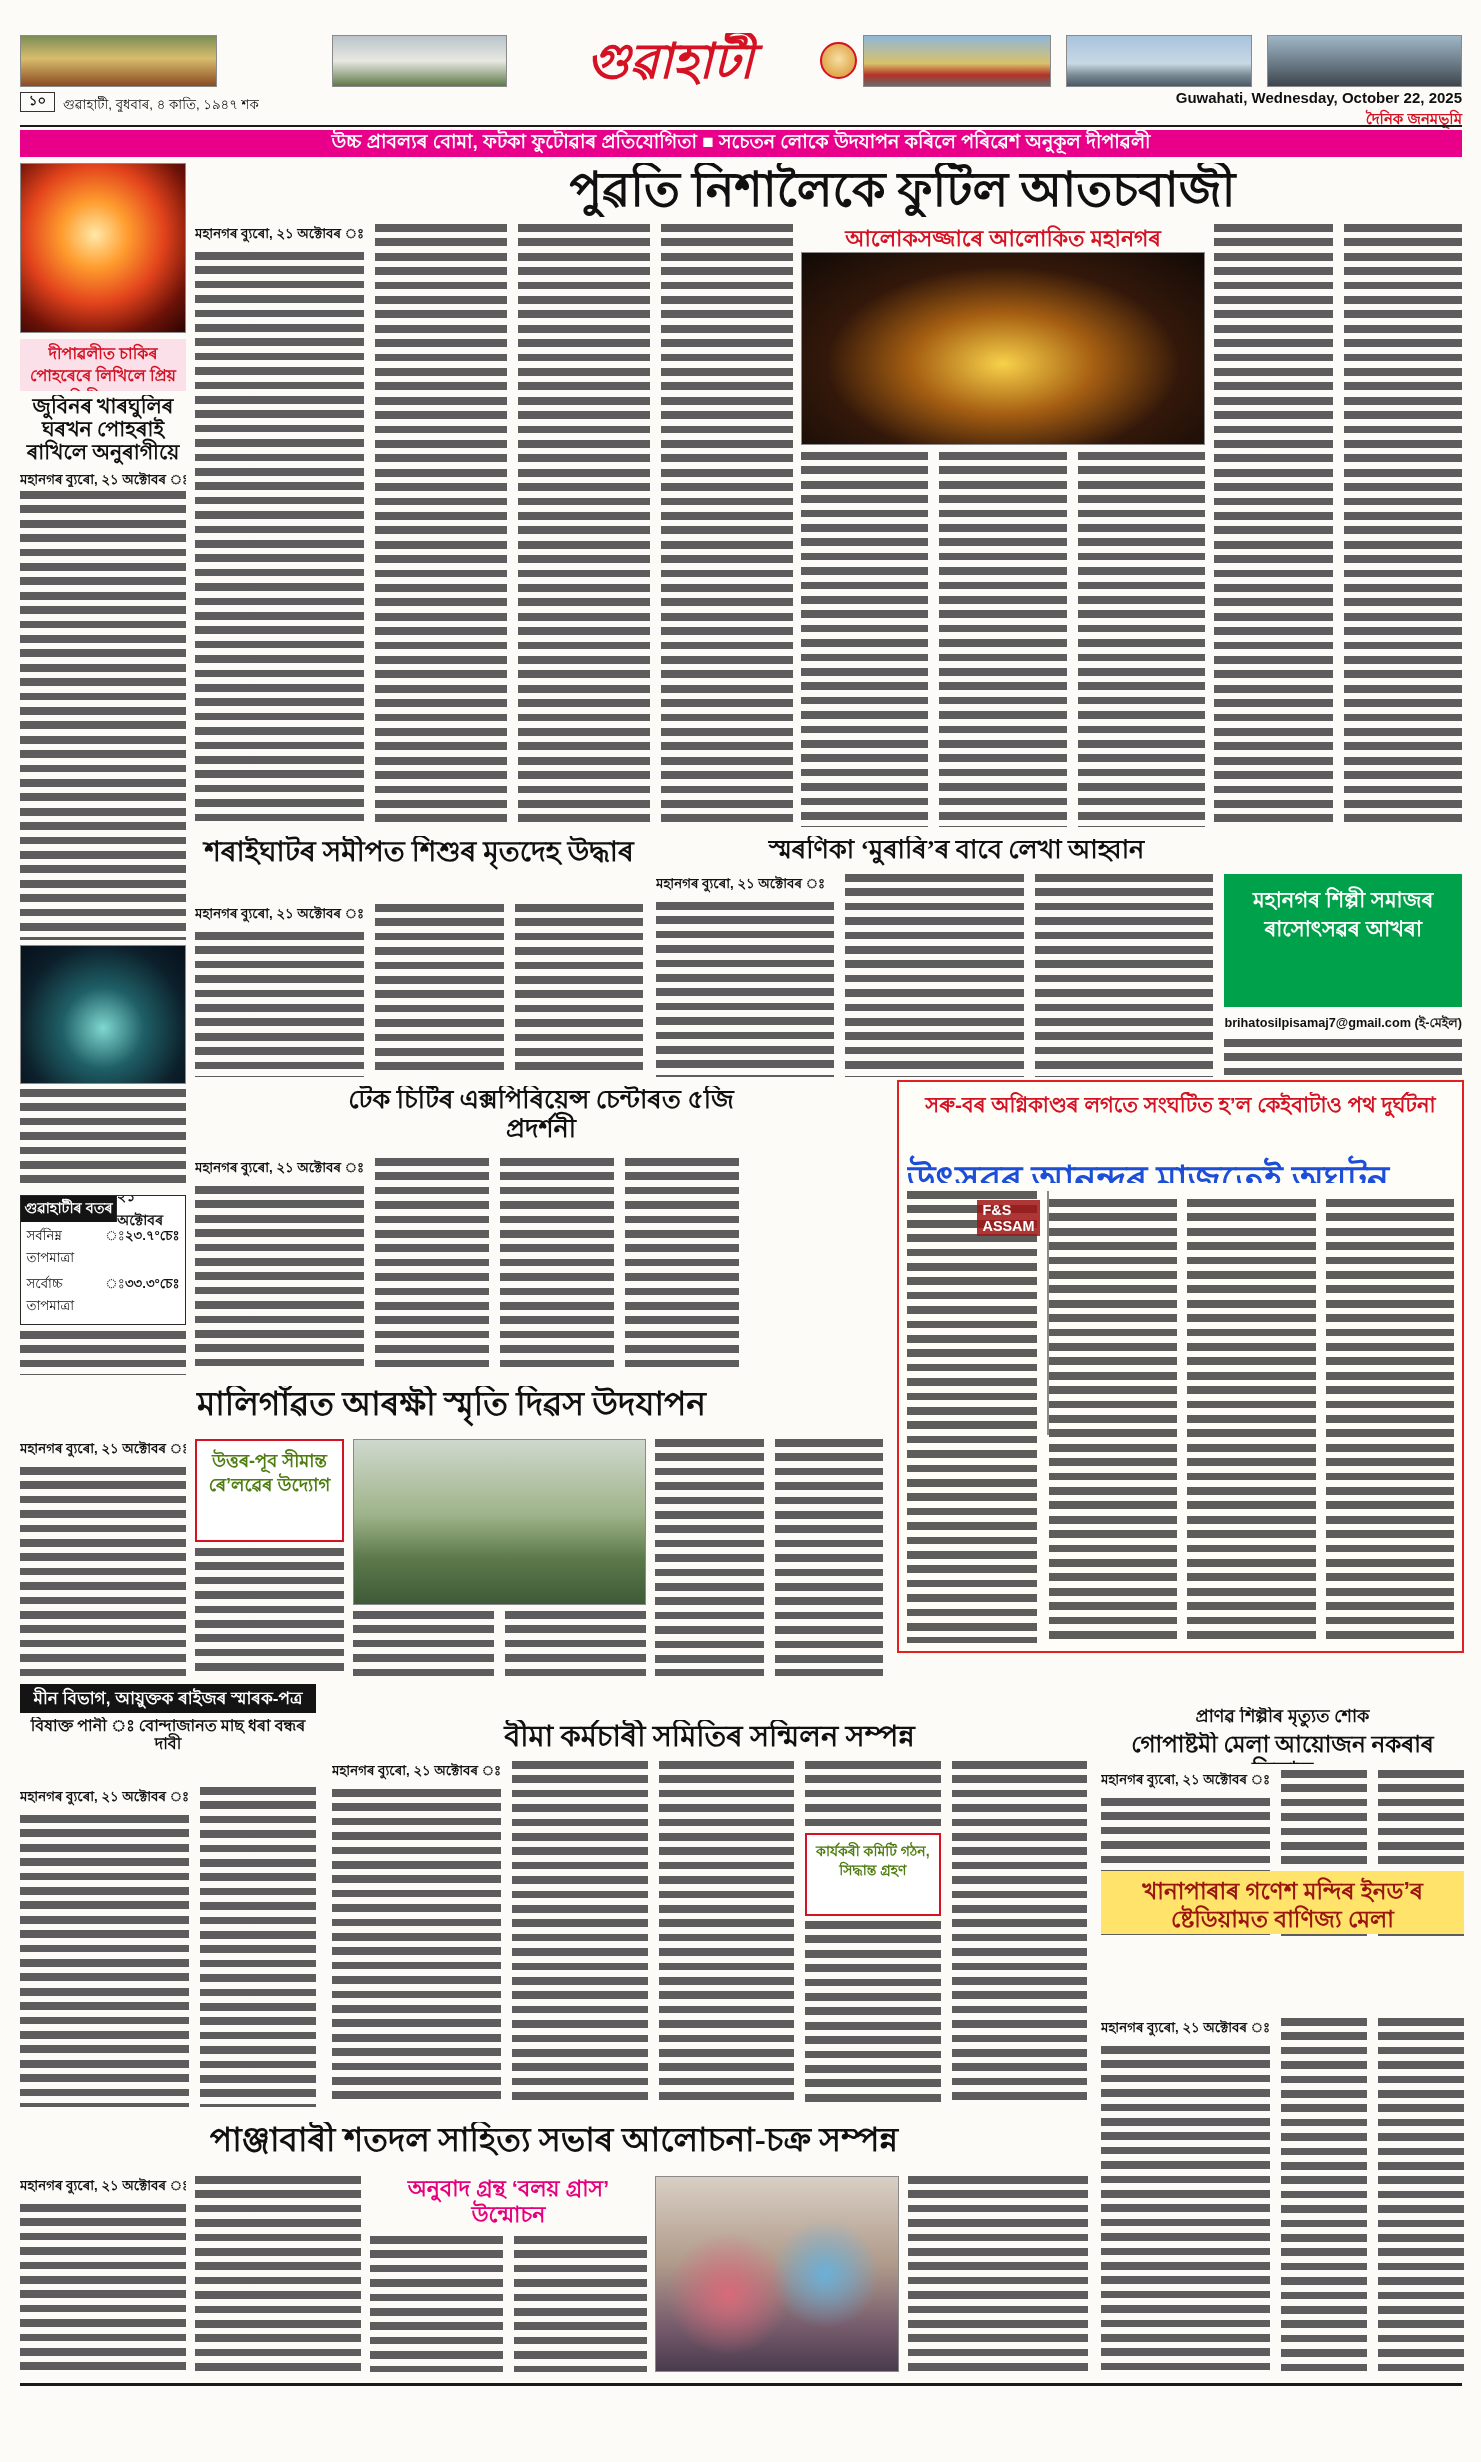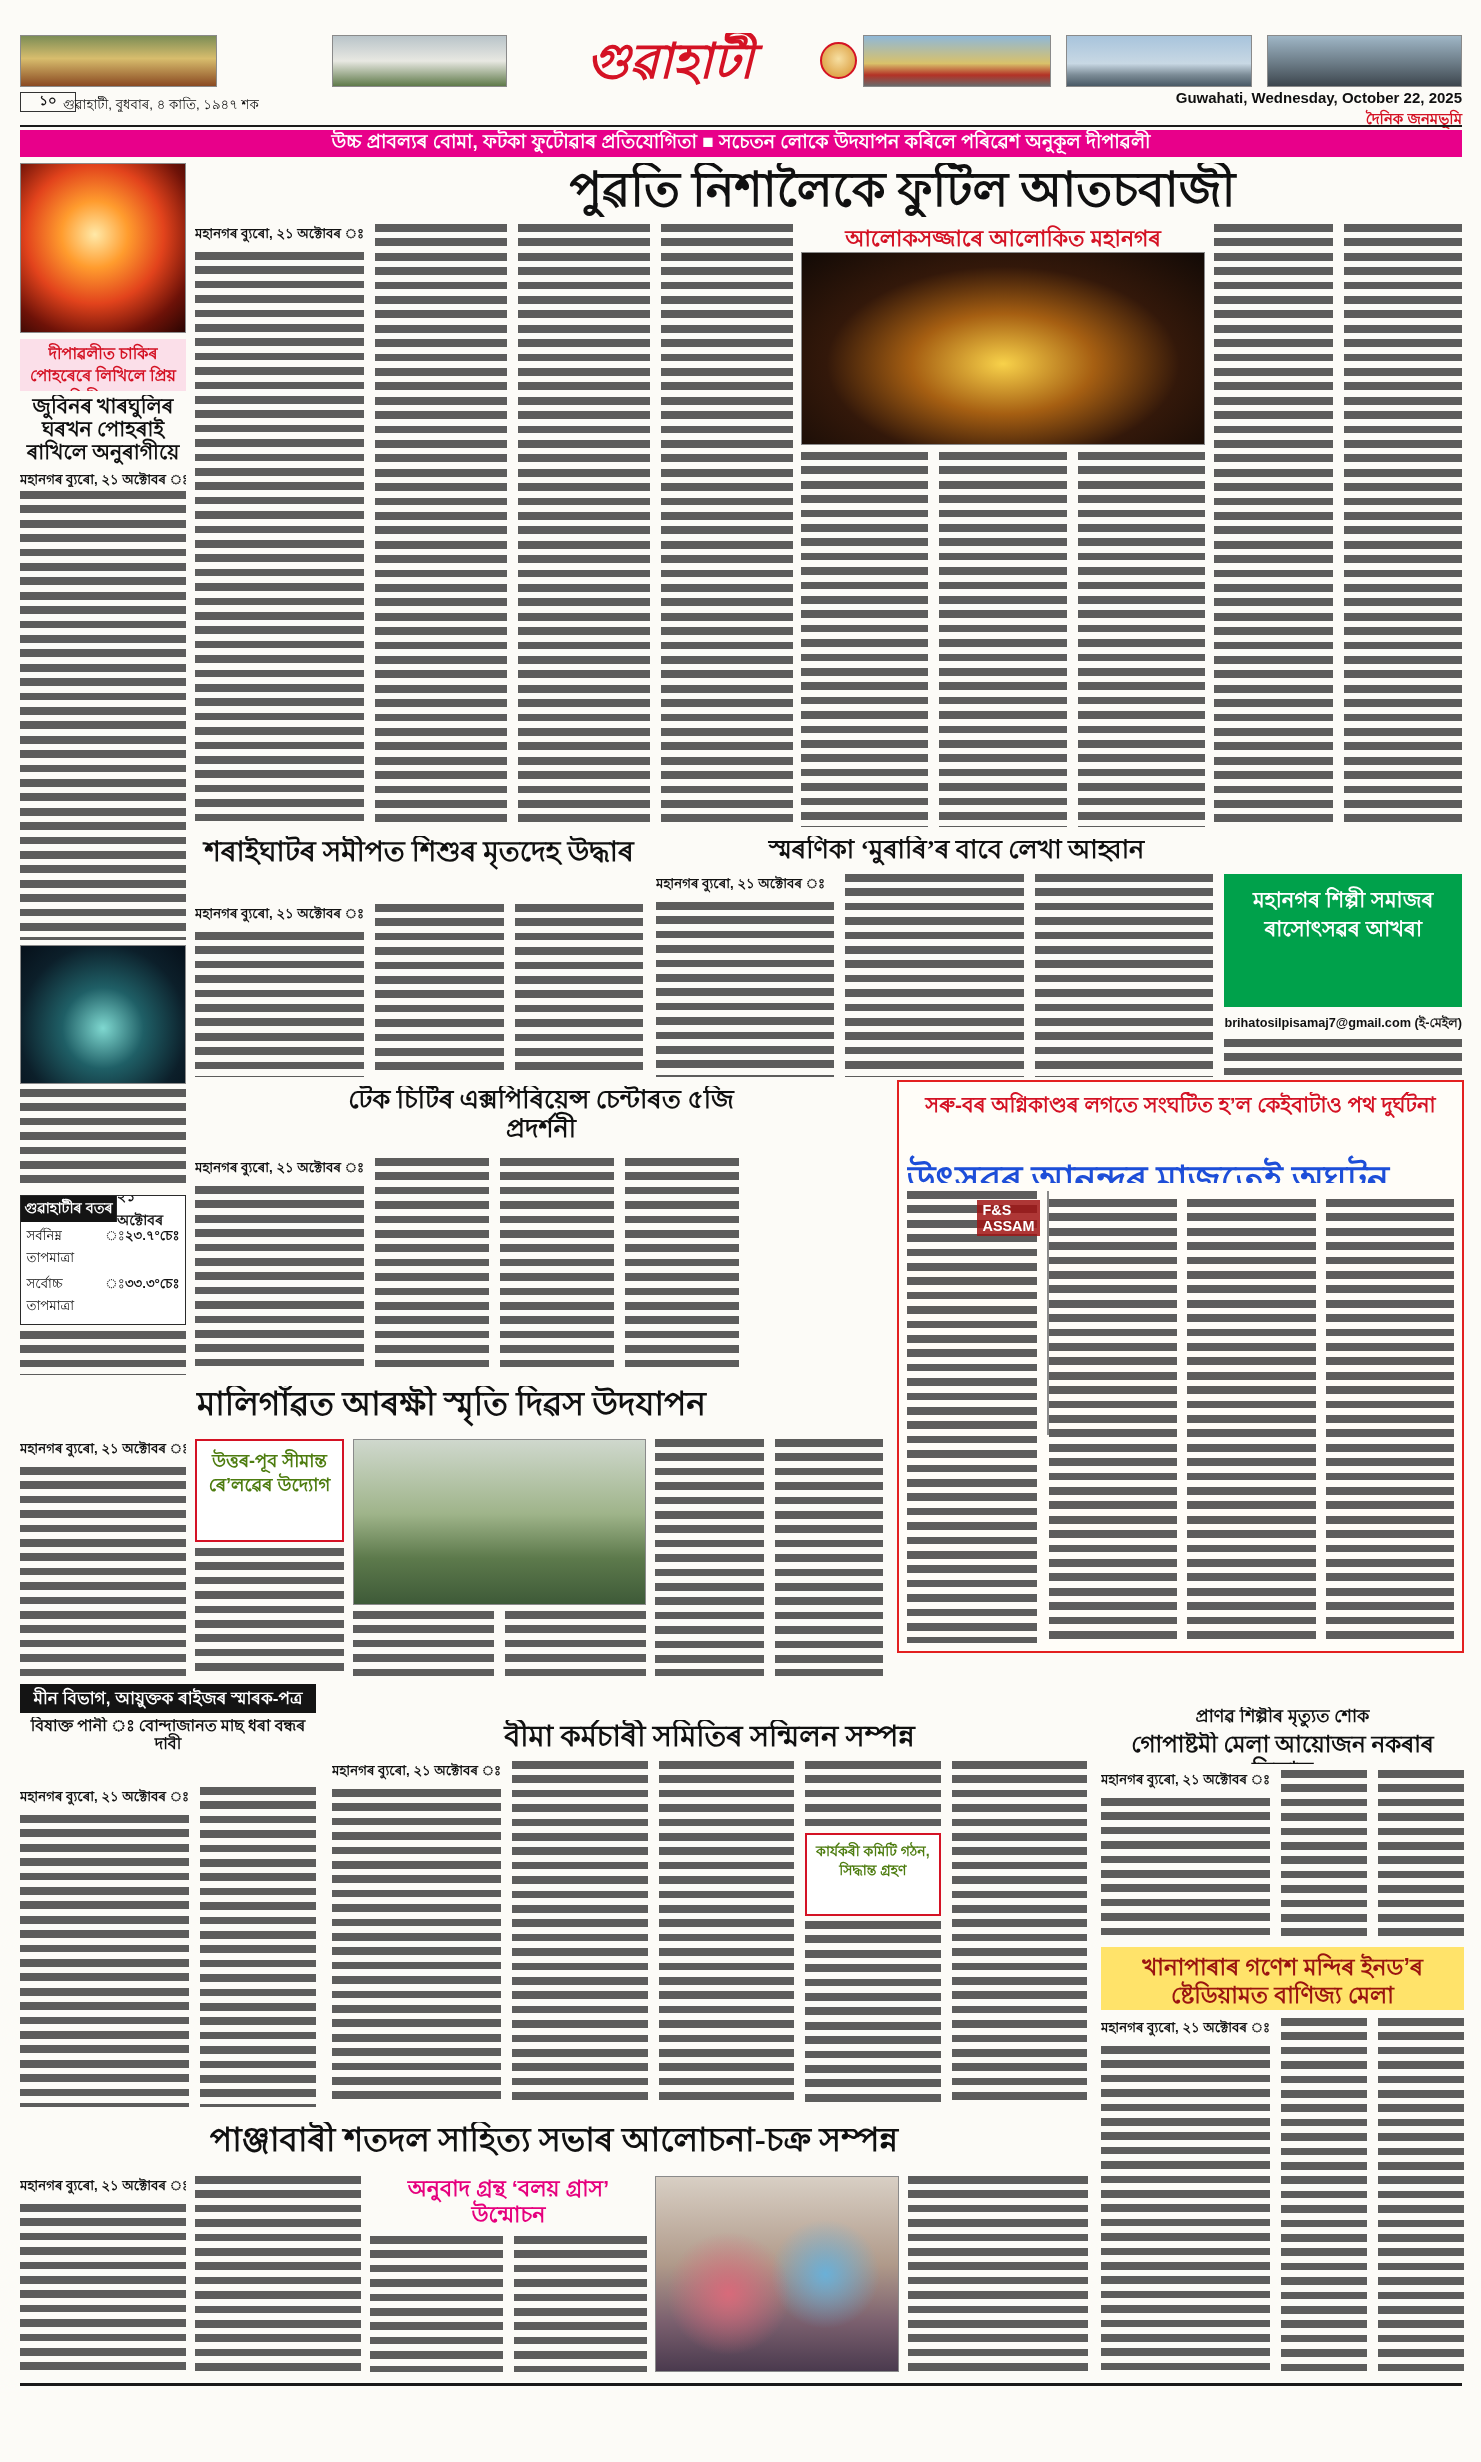--- a/index.html
+++ b/index.html
@@ -66,21 +66,21 @@
 <div class="page">
 
   <div class="ph" style="left:20px;top:35px;width:197px;height:52px;background:linear-gradient(180deg,#7c8d56 0%,#d8bd6d 45%,#8a4a22 100%)"></div>
   <div class="ph" style="left:332px;top:35px;width:175px;height:52px;background:linear-gradient(180deg,#b9c4c9 0%,#e8e8e2 50%,#5f7a4a 100%)"></div>
   <div class="logo" style="left:526px;top:33px;width:288px;height:56px;font-size:49px;line-height:56px;">গুৱাহাটী</div>
   <div class="emblem" style="left:820px;top:42px;"></div>
   <div class="ph" style="left:863px;top:35px;width:188px;height:52px;background:linear-gradient(180deg,#8fb8d8 0%,#d9c16a 55%,#b33226 78%,#6a6a6a 100%)"></div>
   <div class="ph" style="left:1066px;top:35px;width:186px;height:52px;background:linear-gradient(180deg,#a8c4dc 0%,#c8d8e4 55%,#7b8b96 78%,#4a5a66 100%)"></div>
   <div class="ph" style="left:1267px;top:35px;width:195px;height:52px;background:linear-gradient(180deg,#9fb6c6 0%,#6b7b86 55%,#3d464e 100%)"></div>
 
-  <div class="pageno" style="left:20px;top:92px;width:56px;height:20px;">১০</div>
+  <div class="pageno" style="left:20px;top:92px;width:35px;height:20px;">১০</div>
   <div class="dateline-row" style="left:63px;top:95px;width:387px;height:16.6px;overflow:hidden;">গুৱাহাটী, বুধবাৰ, ৪ কাতি, ১৯৪৭ শক</div>
   <div class="en-date" style="left:1118px;top:89px;width:344px;height:17.7px;">Guwahati, Wednesday, October 22, 2025</div>
   <div class="paper-name" style="left:1118px;top:107px;width:344px;height:17.7px;">দৈনিক জনমভূমি</div>
   <div class="rule" style="left:20px;top:125px;width:1442px;height:1.7px;"></div>
 
   <div class="banner" style="left:20px;top:130px;width:1442px;height:26.6px;">
     <span>উচ্চ প্ৰাবল্যৰ বোমা, ফটকা ফুটোৱাৰ প্ৰতিযোগিতা ■ সচেতন লোকে উদযাপন কৰিলে পৰিৱেশ অনুকূল দীপাৱলী</span>
   </div>
 
   <div class="hl" style="left:343px;top:163px;width:1119px;height:54px;font-size:48px;">পুৱতি নিশালৈকে ফুটিল আতচবাজী</div>
@@ -238,21 +238,21 @@
   <div class="hl" style="left:1101px;top:1732px;width:363px;height:32px;font-size:23px;">গোপাষ্টমী মেলা আয়োজন নকৰাৰ সিদ্ধান্ত</div>
   <div class="cols" style="left:1101px;top:1770px;width:363px;height:166px;">
     <div class="colstack">
       <div class="dl">মহানগৰ ব্যুৰো, ২১ অক্টোবৰ ঃ</div>
       <div class="gk grow"></div>
     </div>
     <div class="gk"></div>
     <div class="gk"></div>
   </div>
 
-  <div class="yellow-box" style="left:1101px;top:1947px;width:363px;height:63px;">খানাপাৰাৰ গণেশ মন্দিৰ ইনড’ৰ ষ্টেডিয়ামত বাণিজ্য মেলা</div>
+  <div class="yellow-box" style="left:1101px;top:1871px;width:363px;height:63px;">খানাপাৰাৰ গণেশ মন্দিৰ ইনড’ৰ ষ্টেডিয়ামত বাণিজ্য মেলা</div>
   <div class="cols" style="left:1101px;top:2018px;width:363px;height:354px;">
     <div class="colstack">
       <div class="dl">মহানগৰ ব্যুৰো, ২১ অক্টোবৰ ঃ</div>
       <div class="gk grow"></div>
     </div>
     <div class="gk"></div>
     <div class="gk"></div>
   </div>
 
   <div class="hl" style="left:20px;top:2122px;width:1068px;height:48px;font-size:33px;">পাঞ্জাবাৰী শতদল সাহিত্য সভাৰ আলোচনা-চক্ৰ সম্পন্ন</div>

